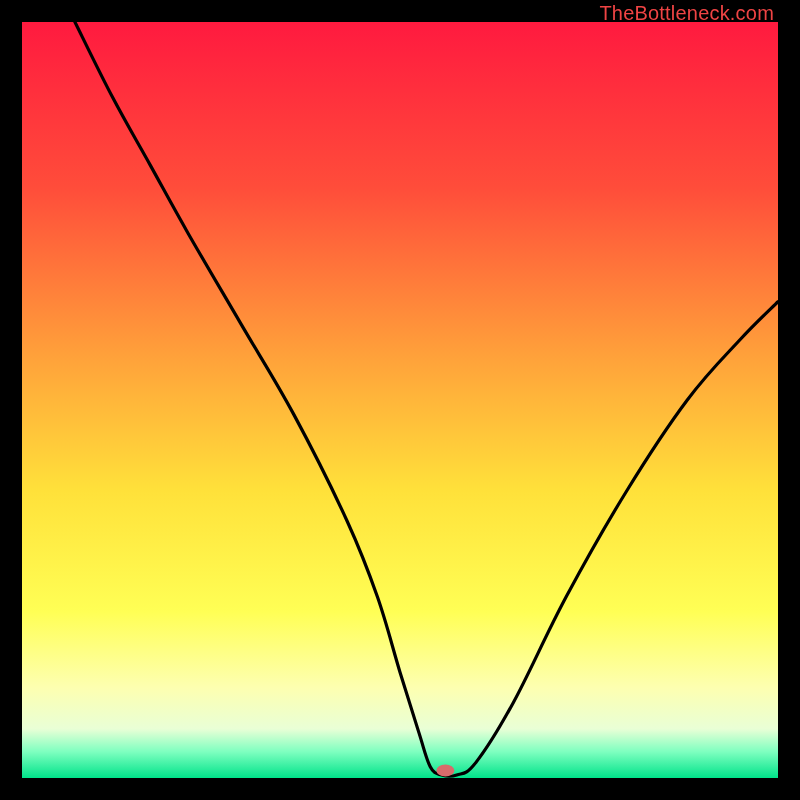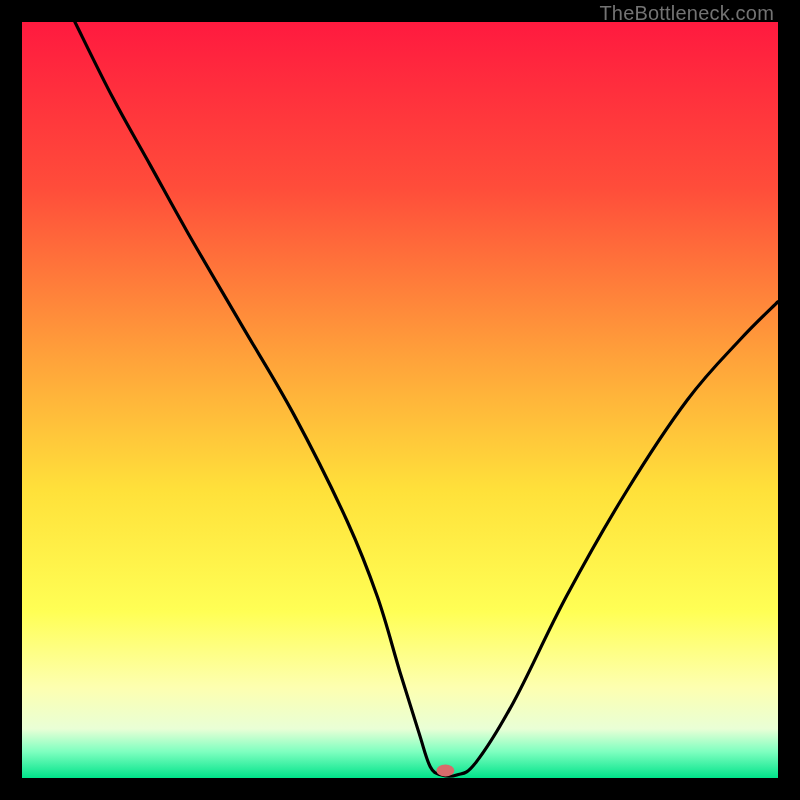--- a/index.html
+++ b/index.html
@@ -23,21 +23,21 @@
     position: absolute;
     left: 0;
     top: 0;
     width: 756px;
     height: 756px;
   }
   .watermark {
     position: absolute;
     top: 2px;
     right: 26px;
-    color: #737373;
+    color: #ef4444;
     font-size: 20px;
     font-weight: 500;
     letter-spacing: 0.2px;
     user-select: none;
   }
   svg { display: block; }
 </style>
 </head>
 <body>
 

